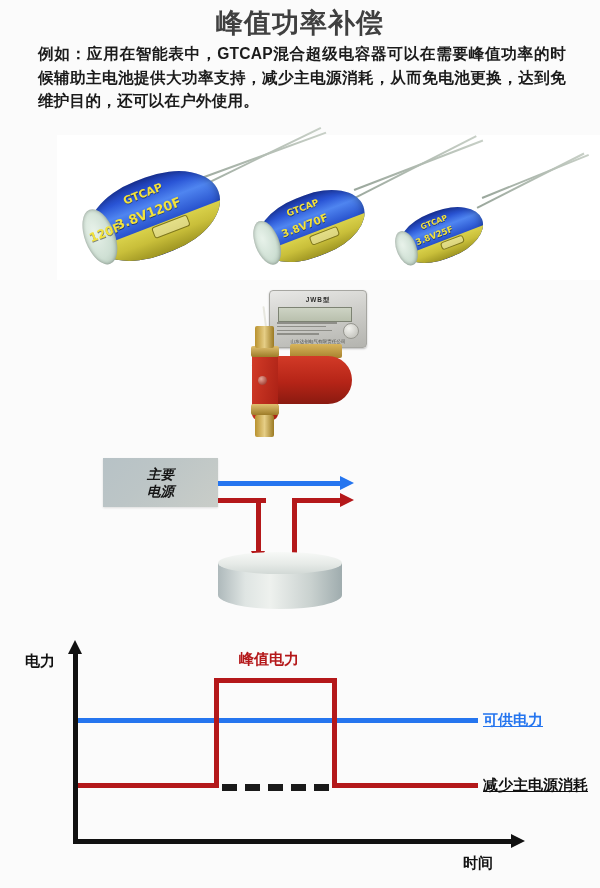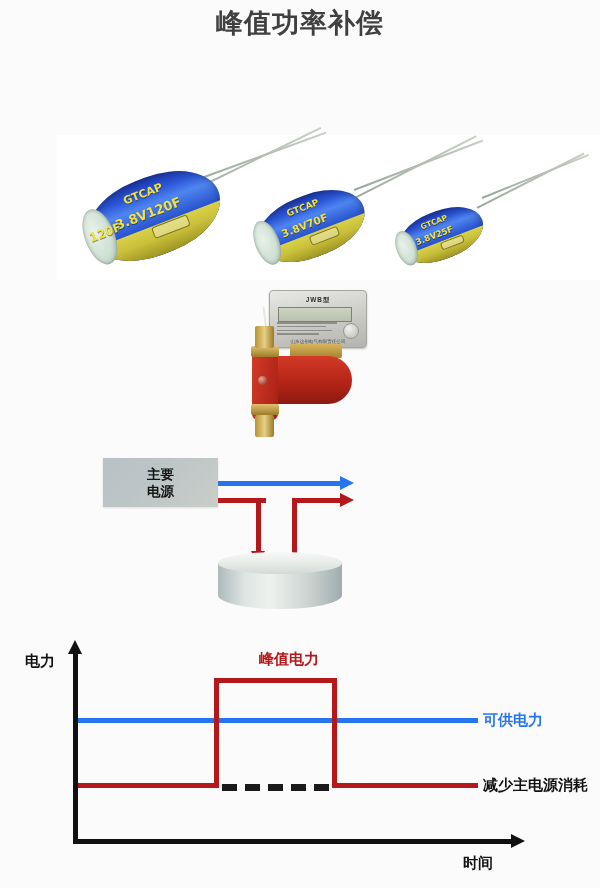--- a/index.html
+++ b/index.html
@@ -117,21 +117,21 @@
   .meter-wire{
     position:absolute;left:44px;top:18px;width:2px;height:58px;
     background:#e7e7df;transform:rotate(-7deg);border-radius:2px;
   }
   .meter-dot{
     position:absolute;left:36px;top:88px;width:9px;height:9px;border-radius:50%;
     background:radial-gradient(circle at 35% 32%,#e8a79a,#8e2216);
   }
 
   
-  .diagram{position:absolute;left:0;top:450px;width:529px;height:180px;}
+  .diagram{position:absolute;left:0;top:450px;width:529px;height:180px;font-style:italic;}
   .blk{
     position:absolute;
     background:linear-gradient(135deg,#b7c2c6 0%,#bcc5c6 40%,#c9cdc8 100%);
     display:flex;align-items:center;justify-content:center;text-align:center;
     font-size:13.5px;font-weight:bold;color:#141414;line-height:17px;
     box-shadow:0 1px 2px rgba(0,0,0,.12);
   }
   .blk-src{left:103px;top:8px;width:115px;height:49px;}
   .blk-load{left:345px;top:8px;width:120px;height:49px;}
   .cyl{position:absolute;left:218px;top:102px;width:124px;height:62px;}
@@ -148,31 +148,32 @@
     position:absolute;left:0;top:33px;width:124px;text-align:center;
     font-size:13.5px;font-weight:bold;color:#141414;
   }
   .ln{position:absolute;}
   .arrow-head{position:absolute;width:0;height:0;}
 
   
   .chart{position:absolute;left:0;top:640px;width:600px;height:248px;}
   .axis{position:absolute;background:#111;}
   .chart-lbl{position:absolute;font-size:15px;font-weight:bold;color:#111;}
-  .legend-lbl{position:absolute;font-size:15px;font-weight:bold;}
+  .legend-lbl{position:absolute;font-size:15px;font-weight:bold;text-decoration:underline;}
   .peak-lbl{position:absolute;font-size:15px;font-weight:bold;}
   .seg{position:absolute;}
   .dash{position:absolute;height:7px;background:#1a1a1a;}
 </style>
 </head>
 <body>
 
 <div class="page">
 
   <div class="title">峰值功率补偿</div>
+  <div class="body-text">例如：应用在智能表中，GTCAP混合超级电容器可以在需要峰值功率的时候辅助主电池提供大功率支持，减少主电源消耗，从而免电池更换，达到免维护目的，还可以在户外使用。</div>
 
   <div class="cap-panel">
 
     <div class="lead" style="left:120px;top:62px;width:160px;transform:rotate(-26deg);"></div>
     <div class="lead" style="left:128px;top:48px;width:150px;transform:rotate(-20deg);"></div>
     <div class="lead" style="left:290px;top:66px;width:145px;transform:rotate(-27deg);"></div>
     <div class="lead" style="left:297px;top:54px;width:138px;transform:rotate(-21deg);"></div>
     <div class="lead" style="left:420px;top:72px;width:120px;transform:rotate(-27deg);"></div>
     <div class="lead" style="left:425px;top:62px;width:115px;transform:rotate(-22deg);"></div>
 
@@ -265,21 +266,21 @@
 
     <div class="axis" style="left:73px;top:12px;width:5px;height:192px;"></div>
     <div class="arrow-head" style="left:68px;top:0px;border-bottom:14px solid #111;border-left:7.5px solid transparent;border-right:7.5px solid transparent;"></div>
 
     <div class="axis" style="left:73px;top:199px;width:440px;height:5px;"></div>
     <div class="arrow-head" style="left:511px;top:194px;border-left:14px solid #111;border-top:7.5px solid transparent;border-bottom:7.5px solid transparent;"></div>
 
     <div class="chart-lbl" style="left:25px;top:12px;font-family:Liberation Mono, monospace;">电力</div>
     <div class="chart-lbl" style="left:463px;top:214px;">时间</div>
 
-    <div class="peak-lbl" style="left:239px;top:10px;color:#B4181A;margin-left:20px;">峰值电力</div>
+    <div class="peak-lbl" style="left:239px;top:10px;color:#B4181A;">峰值电力</div>
 
     <div class="seg" style="left:78px;top:78px;width:400px;height:5px;background:#2575EF;"></div>
 
     <div class="seg" style="left:78px;top:143px;width:140px;height:5px;background:#B4181A;"></div>
     <div class="seg" style="left:214px;top:38px;width:5px;height:110px;background:#B4181A;"></div>
     <div class="seg" style="left:214px;top:38px;width:123px;height:5px;background:#B4181A;"></div>
     <div class="seg" style="left:332px;top:38px;width:5px;height:110px;background:#B4181A;"></div>
     <div class="seg" style="left:332px;top:143px;width:146px;height:5px;background:#B4181A;"></div>
 
     <div class="dash" style="left:222px;top:144px;width:15px;"></div>

